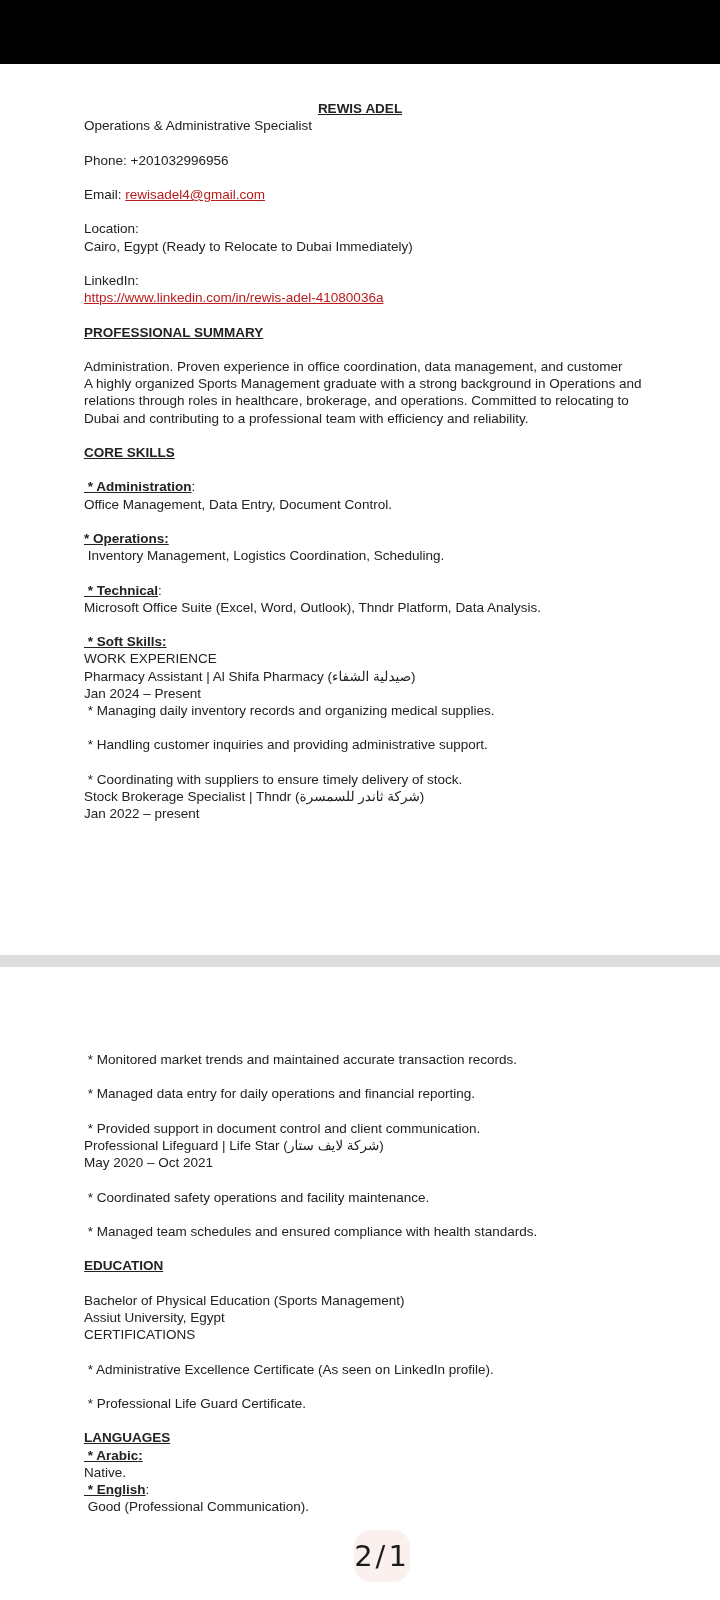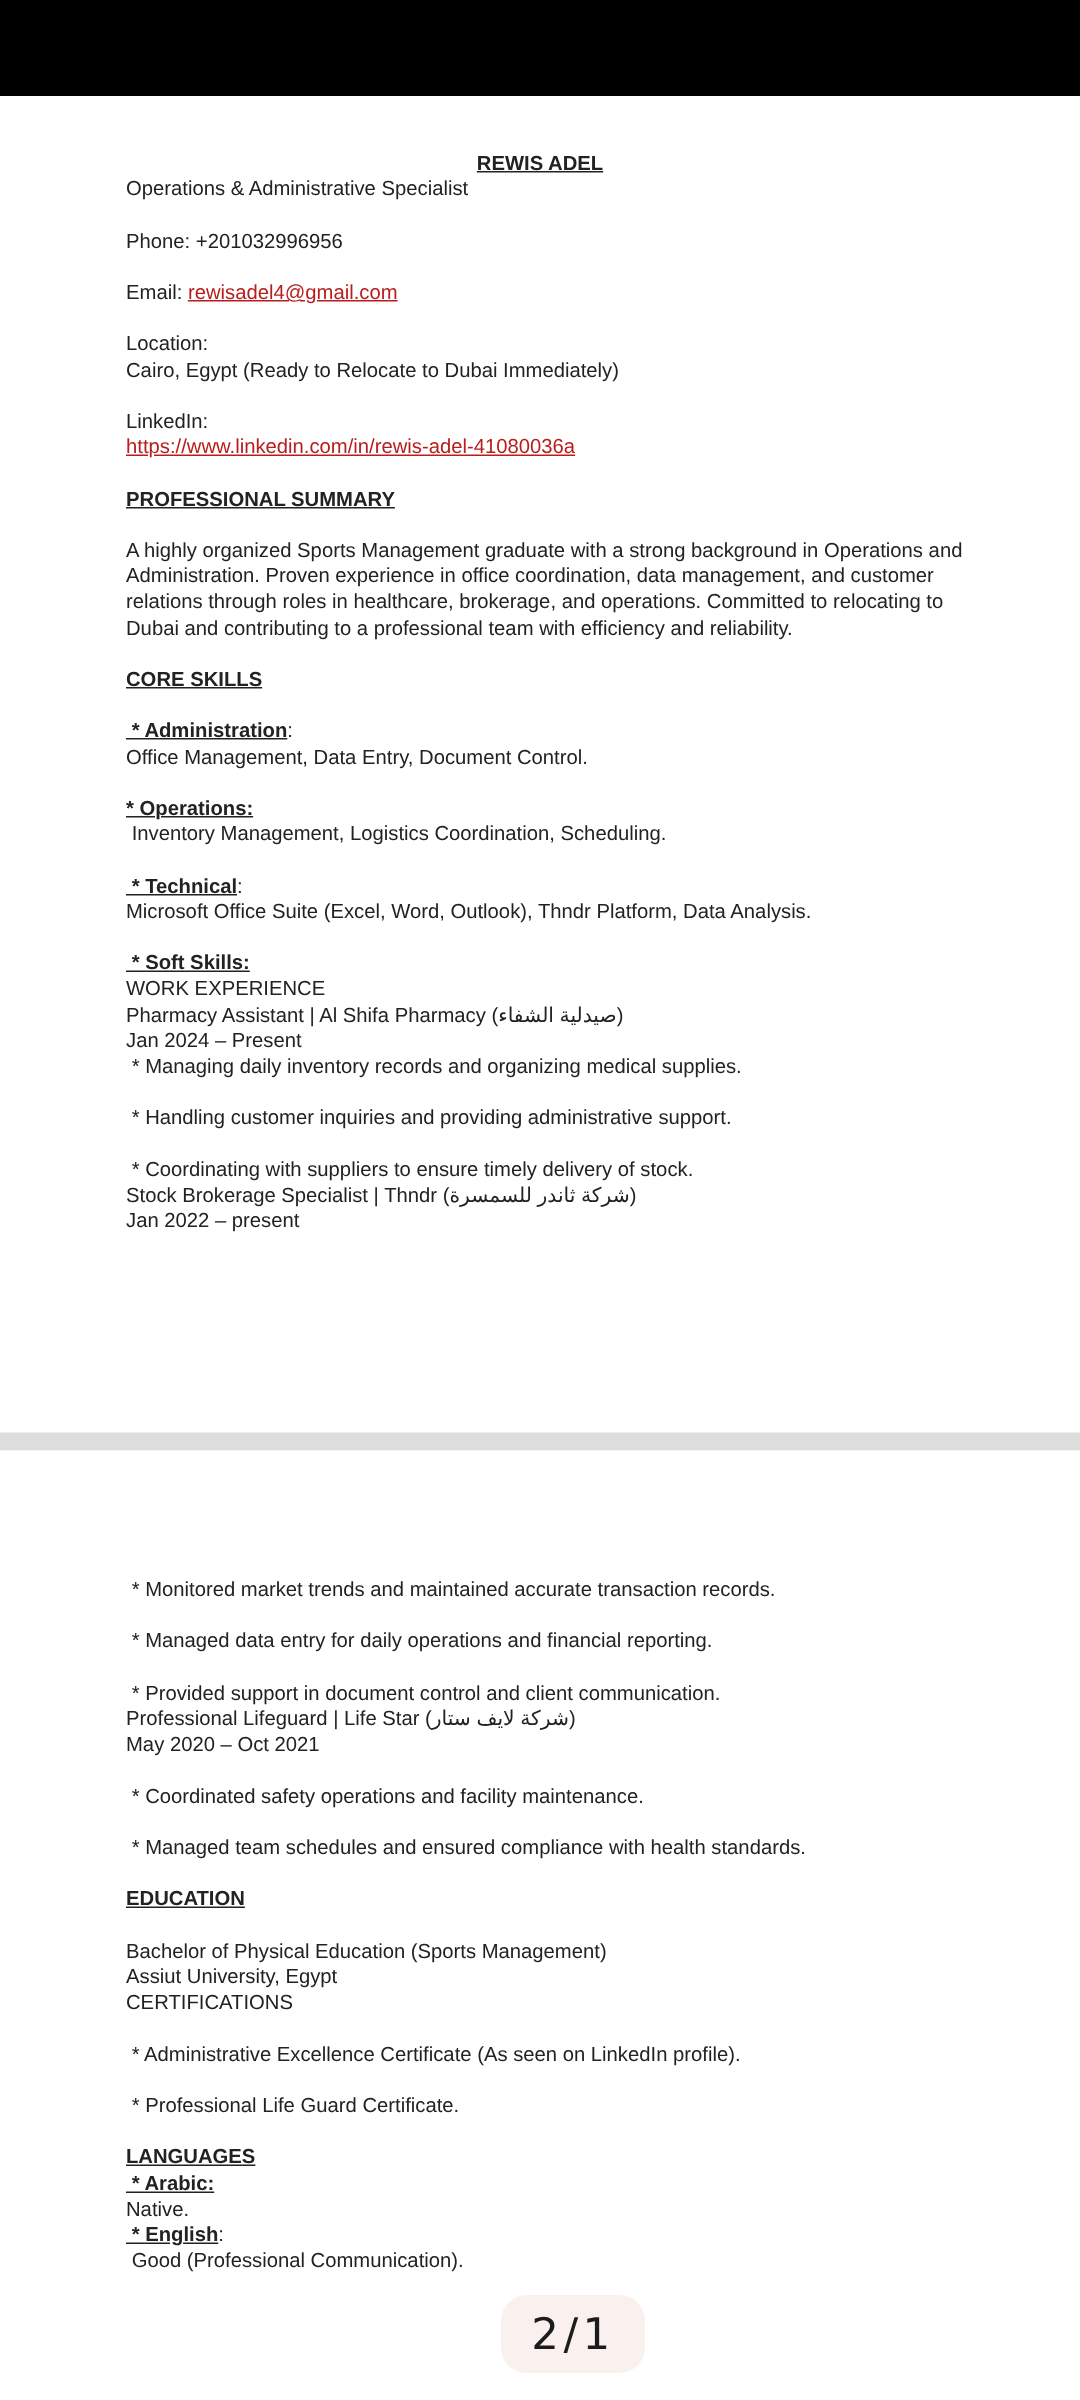--- a/index.html
+++ b/index.html
@@ -50,21 +50,21 @@
   .b {
     font-weight: bold;
     text-decoration: underline;
   }
   a.link {
     color: #b91c1c;
     text-decoration: underline;
     cursor: pointer;
   }
   .page-badge {
-    width: 96px;
+    width: 56px;
     height: 52px;
     margin: 15px auto 0 auto;
     background: #faf1ee;
     border-radius: 17px;
     display: flex;
     align-items: center;
     justify-content: center;
   }
   .page-badge span {
     font-family: "DejaVu Sans", sans-serif;
@@ -89,22 +89,22 @@
         <div class="line"><span>Email: </span><a class="link" href="#">rewisadel4@gmail.com</a></div>
         <div class="line"></div>
         <div class="line"><span>Location:</span></div>
         <div class="line"><span>Cairo, Egypt (Ready to Relocate to Dubai Immediately)</span></div>
         <div class="line"></div>
         <div class="line"><span>LinkedIn:</span></div>
         <div class="line"><a class="link" href="#">https://www.linkedin.com/in/rewis-adel-41080036a</a></div>
         <div class="line"></div>
         <div class="line"><span class="b">PROFESSIONAL SUMMARY</span></div>
         <div class="line"></div>
+        <div class="line"><span>Administration. Proven experience in office coordination, data management, and customer</span></div>
         <div class="line"><span>A highly organized Sports Management graduate with a strong background in Operations and</span></div>
-        <div class="line"><span>Administration. Proven experience in office coordination, data management, and customer</span></div>
         <div class="line"><span>relations through roles in healthcare, brokerage, and operations. Committed to relocating to</span></div>
         <div class="line"><span>Dubai and contributing to a professional team with efficiency and reliability.</span></div>
         <div class="line"></div>
         <div class="line"><span class="b">CORE SKILLS</span></div>
         <div class="line"></div>
         <div class="line"><span class="b"> * Administration</span><span>:</span></div>
         <div class="line"><span>Office Management, Data Entry, Document Control.</span></div>
         <div class="line"></div>
         <div class="line"><span class="b">* Operations:</span></div>
         <div class="line"><span> Inventory Management, Logistics Coordination, Scheduling.</span></div>

